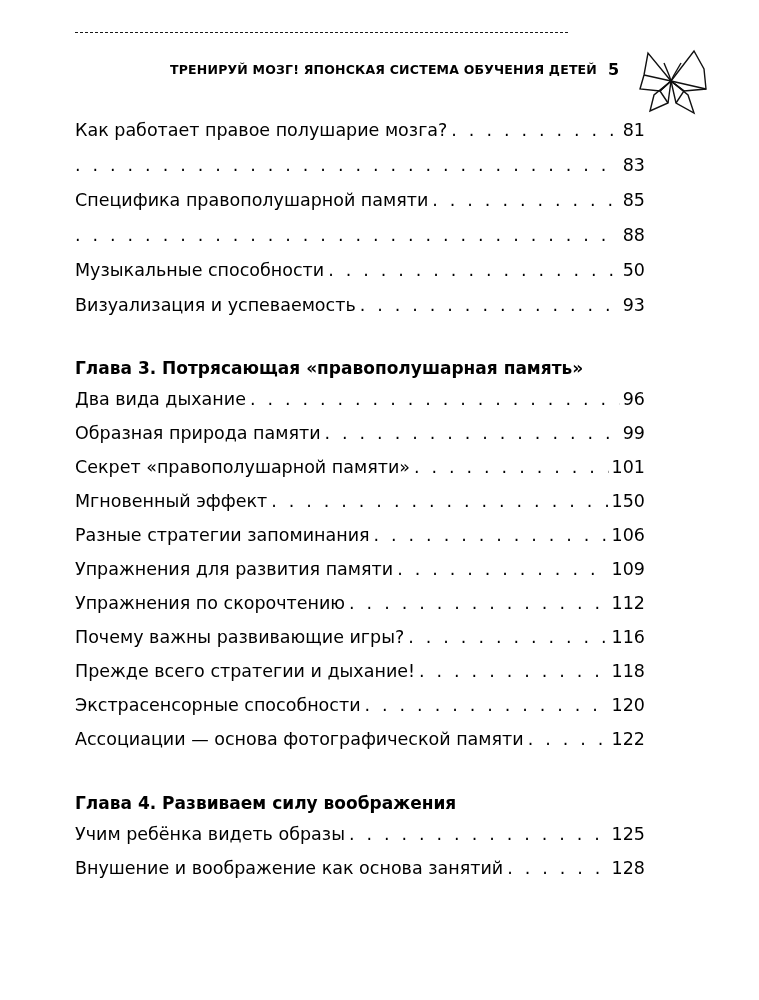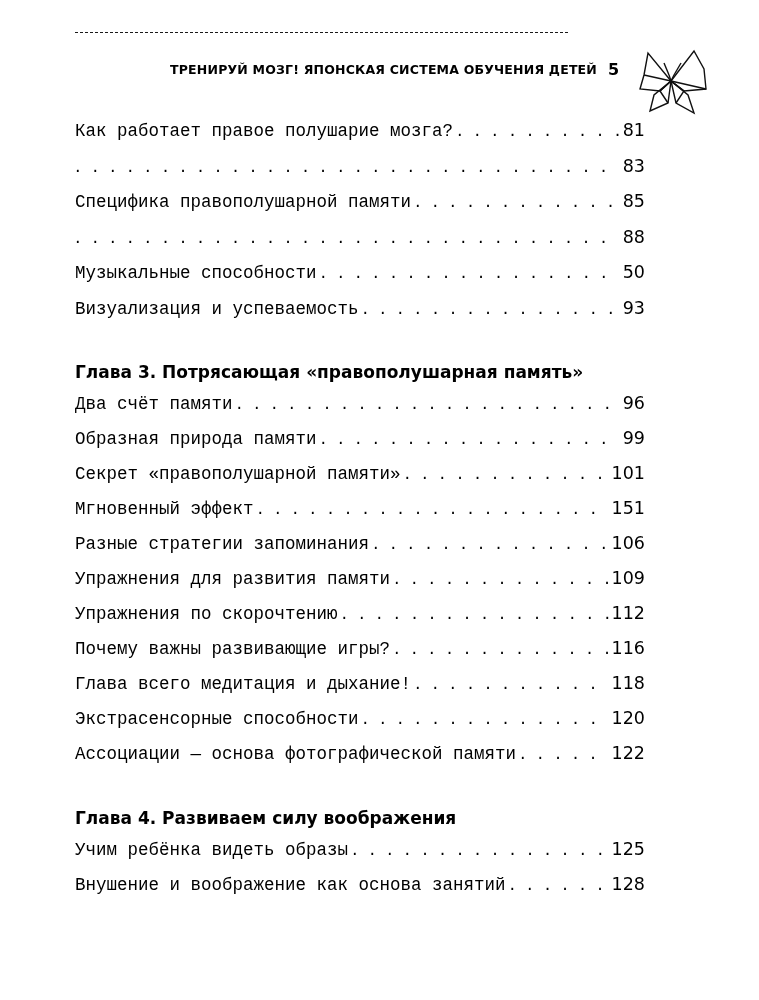--- a/index.html
+++ b/index.html
@@ -78,21 +78,20 @@
   .entry {
     display: flex;
     align-items: baseline;
     width: 570px;
     font-size: 17.5px;
     line-height: 1;
   }
   .entry .title {
     white-space: nowrap;
     padding-right: 4px;
-    font-family: Liberation Mono, monospace;
   }
   .entry .dots {
     flex: 1 1 auto;
     overflow: hidden;
     white-space: nowrap;
     letter-spacing: 3.2px;
     font-size: 17.5px;
     color: #000;
     min-width: 10px;
   }
@@ -169,38 +168,38 @@
         <span class="pagenum">93</span>
       </div>
     </div>
 
     <div class="gap-a"></div>
     <div class="chapter-heading">Глава 3. Потрясающая «правополушарная память»</div>
     <div class="gap-b"></div>
 
     <div class="group-2">
       <div class="entry">
-        <span class="title">Два счёт памяти</span>
+        <span class="title">Два вида дыхание</span>
         <span class="dots">. . . . . . . . . . . . . . . . . . . . . . . . . . . . . . . . . . . . . . . . . . . . . . . . . . . . . . . . . . . . . .</span>
         <span class="pagenum">96</span>
       </div>
       <div class="entry">
         <span class="title">Образная природа памяти</span>
         <span class="dots">. . . . . . . . . . . . . . . . . . . . . . . . . . . . . . . . . . . . . . . . . . . . . . . . . . . . . . . . . . . . . .</span>
         <span class="pagenum">99</span>
       </div>
       <div class="entry">
         <span class="title">Секрет «правополушарной памяти»</span>
         <span class="dots">. . . . . . . . . . . . . . . . . . . . . . . . . . . . . . . . . . . . . . . . . . . . . . . . . . . . . . . . . . . . . .</span>
         <span class="pagenum">101</span>
       </div>
       <div class="entry">
         <span class="title">Мгновенный эффект</span>
         <span class="dots">. . . . . . . . . . . . . . . . . . . . . . . . . . . . . . . . . . . . . . . . . . . . . . . . . . . . . . . . . . . . . .</span>
-        <span class="pagenum">151</span>
+        <span class="pagenum">150</span>
       </div>
       <div class="entry">
         <span class="title">Разные стратегии запоминания</span>
         <span class="dots">. . . . . . . . . . . . . . . . . . . . . . . . . . . . . . . . . . . . . . . . . . . . . . . . . . . . . . . . . . . . . .</span>
         <span class="pagenum">106</span>
       </div>
       <div class="entry">
         <span class="title">Упражнения для развития памяти</span>
         <span class="dots">. . . . . . . . . . . . . . . . . . . . . . . . . . . . . . . . . . . . . . . . . . . . . . . . . . . . . . . . . . . . . .</span>
         <span class="pagenum">109</span>
@@ -209,21 +208,21 @@
         <span class="title">Упражнения по скорочтению</span>
         <span class="dots">. . . . . . . . . . . . . . . . . . . . . . . . . . . . . . . . . . . . . . . . . . . . . . . . . . . . . . . . . . . . . .</span>
         <span class="pagenum">112</span>
       </div>
       <div class="entry">
         <span class="title">Почему важны развивающие игры?</span>
         <span class="dots">. . . . . . . . . . . . . . . . . . . . . . . . . . . . . . . . . . . . . . . . . . . . . . . . . . . . . . . . . . . . . .</span>
         <span class="pagenum">116</span>
       </div>
       <div class="entry">
-        <span class="title">Глава всего медитация и дыхание!</span>
+        <span class="title">Прежде всего стратегии и дыхание!</span>
         <span class="dots">. . . . . . . . . . . . . . . . . . . . . . . . . . . . . . . . . . . . . . . . . . . . . . . . . . . . . . . . . . . . . .</span>
         <span class="pagenum">118</span>
       </div>
       <div class="entry">
         <span class="title">Экстрасенсорные способности</span>
         <span class="dots">. . . . . . . . . . . . . . . . . . . . . . . . . . . . . . . . . . . . . . . . . . . . . . . . . . . . . . . . . . . . . .</span>
         <span class="pagenum">120</span>
       </div>
       <div class="entry">
         <span class="title">Ассоциации — основа фотографической памяти</span>

